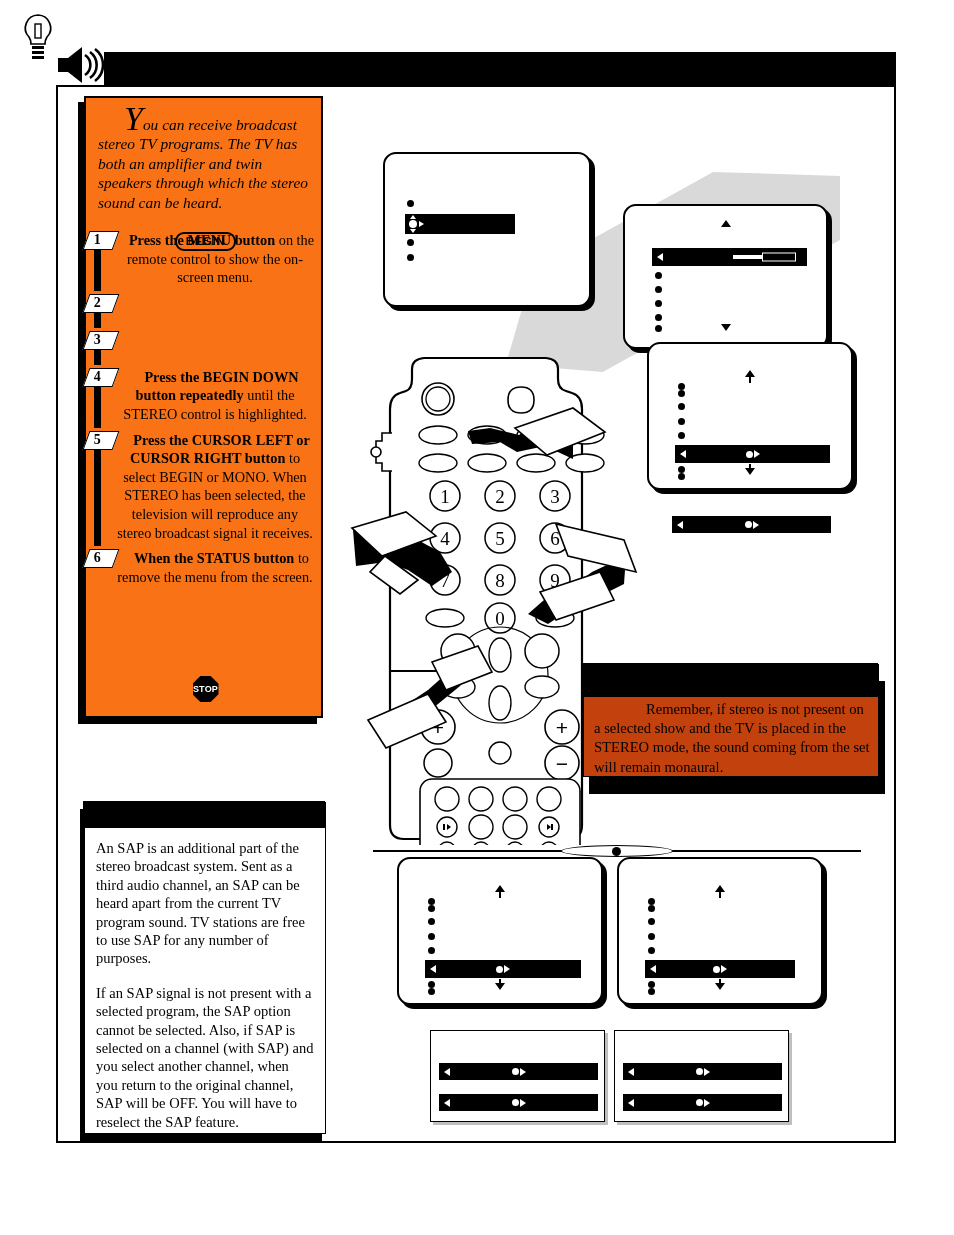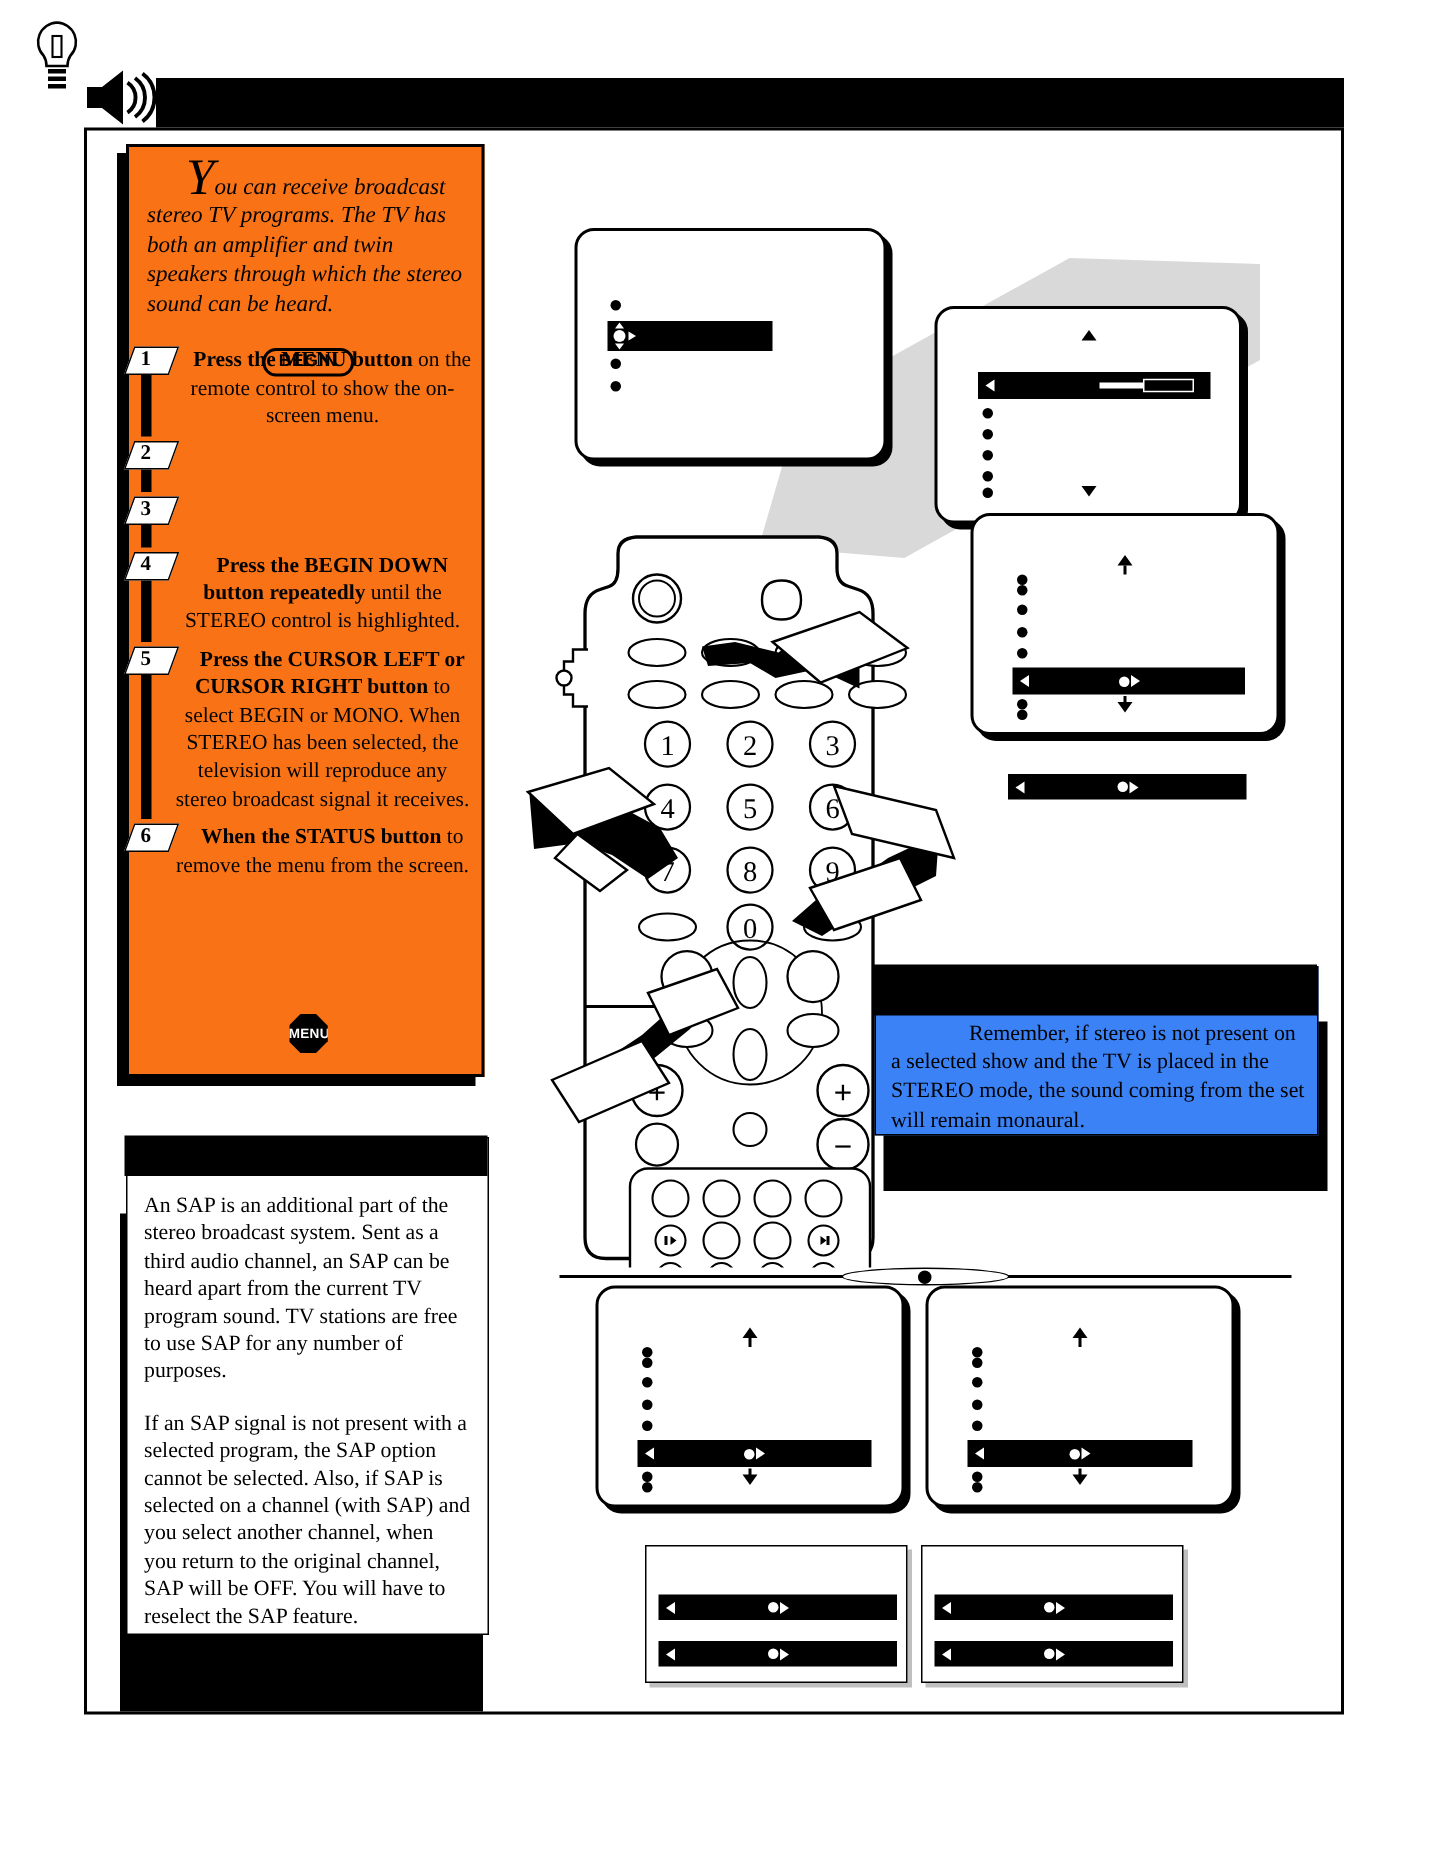--- a/index.html
+++ b/index.html
@@ -179,21 +179,21 @@
     position: absolute;
     left: 80px;
     top: 809px;
     width: 242px;
     height: 332px;
     background: #000;
   }
   #sap-box {
     position: absolute;
     left: 84px;
-    top: 758px;
+    top: 802px;
     width: 242px;
     height: 332px;
     background: #fff;
     border: 1.5px solid #000;
     box-sizing: border-box;
   }
   #sap-header {
     position: absolute;
     left: -2px;
     top: -2px;
@@ -329,24 +329,24 @@
     position: absolute;
     left: 589px;
     top: 681px;
     width: 296px;
     height: 113px;
     background: #000;
   }
   #tip-box {
     position: absolute;
     left: 583px;
-    top: 644px;
+    top: 664px;
     width: 296px;
     height: 113px;
-    background: #3b82f6;
+    background: #c2410c;
     border: 1.5px solid #000;
     box-sizing: border-box;
   }
   #tip-header {
     position: absolute;
     left: -2px;
     top: -2px;
     width: 296px;
     height: 34px;
     background: #000;
@@ -471,21 +471,21 @@
       </div>
       <div class="step">
         <div class="step-num">
           <span>6</span>
         </div>
         <div class="step-body"><b>When the STATUS button</b><span> to remove the menu from the screen.</span></div>
       </div>
     </div>
 
   <div class="stop-badge">
-    <span class="badge-stop">MENU</span>
+    <span class="badge-stop">STOP</span>
   </div>
 </div>
 
 <div id="sap-shadow"></div>
 <div id="sap-box">
   <div id="sap-header">
     <span></span>
   </div>
   <div id="sap-body">
     <p>An SAP is an additional part of the stereo broadcast system.  Sent as a third audio channel, an SAP can be heard apart from the current TV program sound.  TV stations are free to use SAP for any number of purposes.</p>

